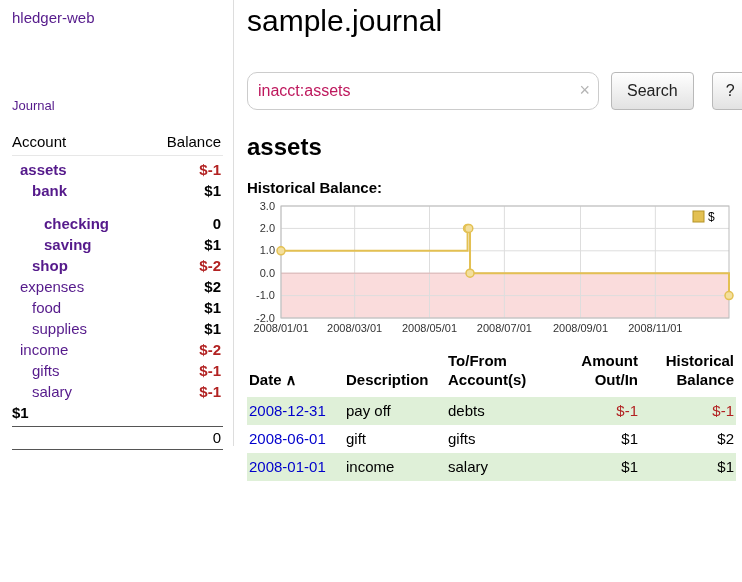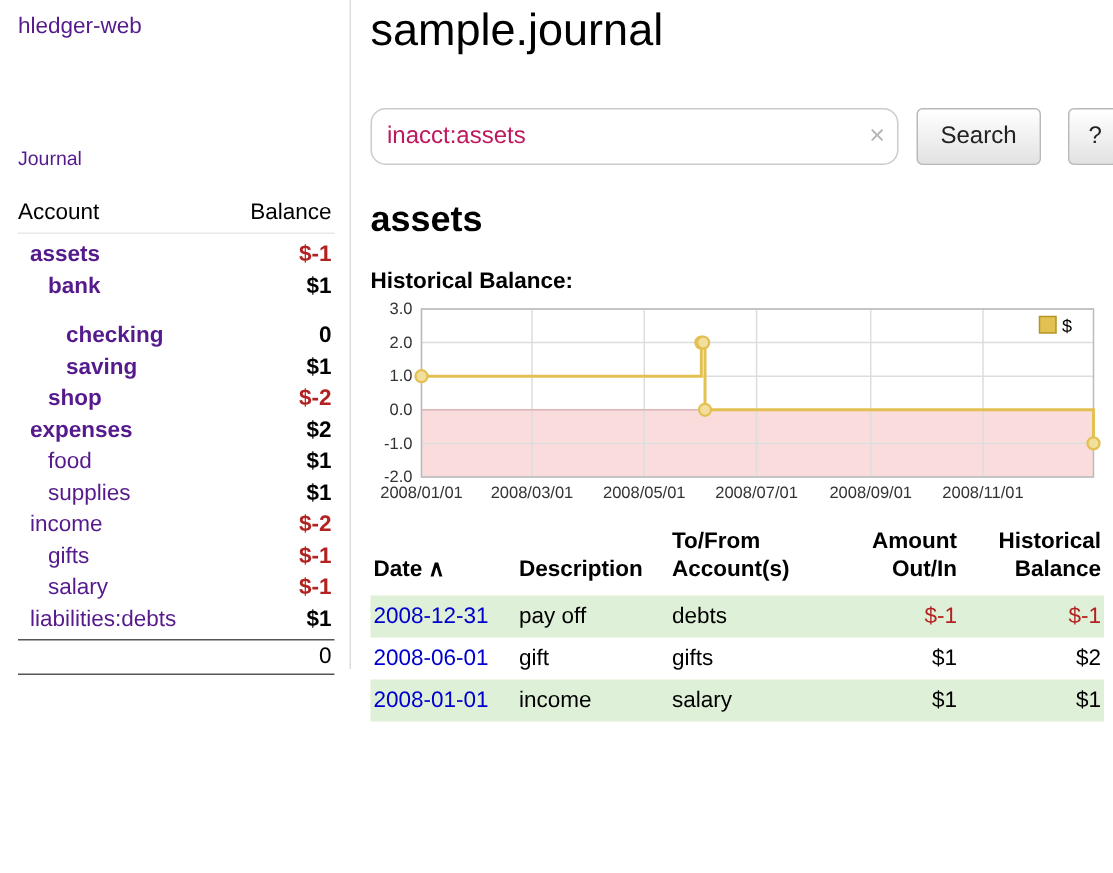--- a/index.html
+++ b/index.html
@@ -87,21 +87,21 @@
           </div>
           <div class="acct-row bold">
             <a class="acct-name" style="padding-left: 32px;">saving</a>
             <span class="acct-bal">$1</span>
           </div>
           <div class="acct-row bold">
             <a class="acct-name" style="padding-left: 20px;">shop</a>
             <span class="acct-bal neg">$-2</span>
           </div>
           <div class="acct-row">
-            <a class="acct-name" style="padding-left: 8px; font-weight: bold;">expenses</a>
+            <a class="acct-name" style="padding-left: 8px;">expenses</a>
             <span class="acct-bal">$2</span>
           </div>
           <div class="acct-row">
             <a class="acct-name" style="padding-left: 20px;">food</a>
             <span class="acct-bal">$1</span>
           </div>
           <div class="acct-row">
             <a class="acct-name" style="padding-left: 20px;">supplies</a>
             <span class="acct-bal">$1</span>
           </div>
@@ -111,21 +111,20 @@
           </div>
           <div class="acct-row">
             <a class="acct-name" style="padding-left: 20px;">gifts</a>
             <span class="acct-bal neg">$-1</span>
           </div>
           <div class="acct-row">
             <a class="acct-name" style="padding-left: 20px;">salary</a>
             <span class="acct-bal neg">$-1</span>
           </div>
           <div class="acct-row">
-            <a class="acct-name" style="padding-left: 8px;">liabilities:debts</a>
             <span class="acct-bal">$1</span>
           </div>
         </div>
       <div class="acct-total">
         <span>0</span>
       </div>
     </div>
   </aside>
 
   <main class="main">

